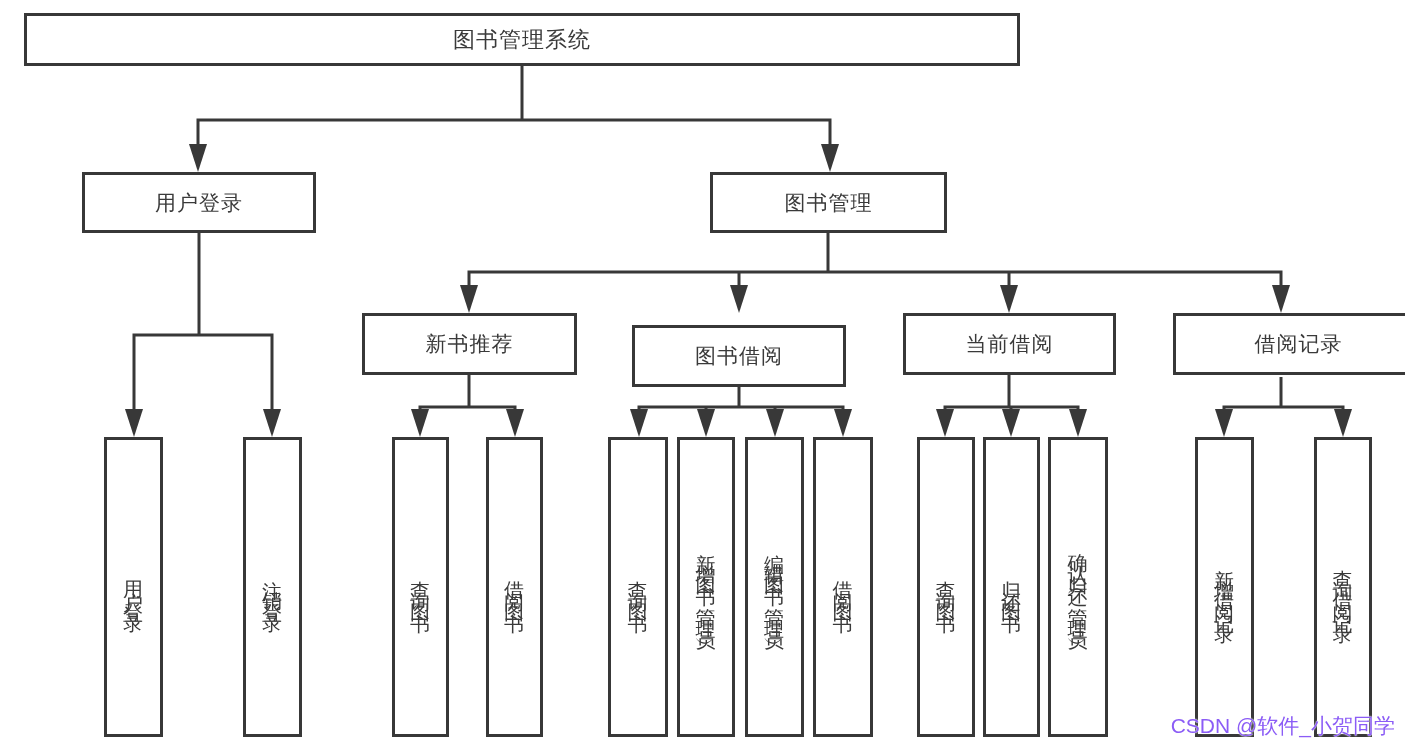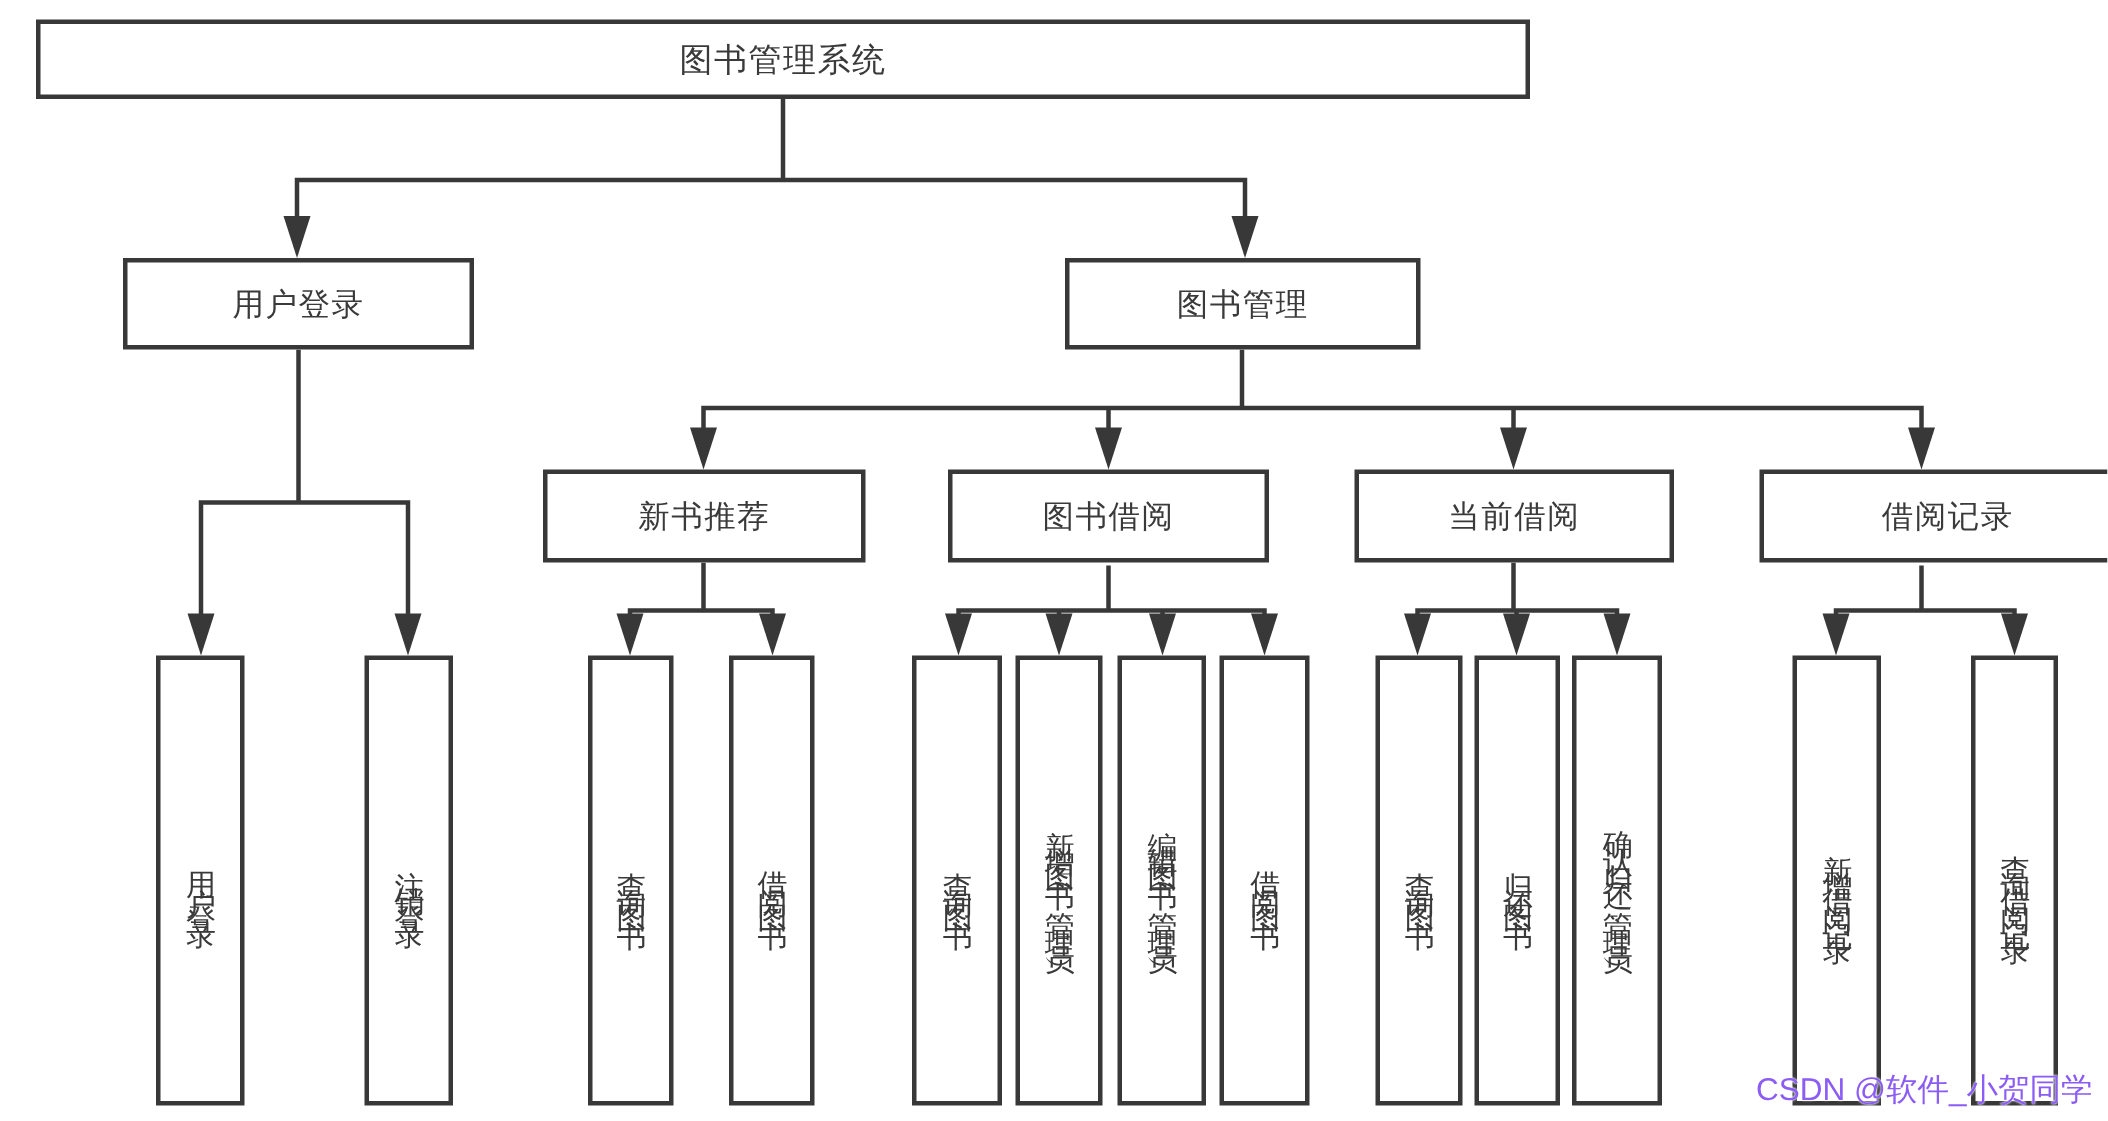--- a/index.html
+++ b/index.html
@@ -102,21 +102,21 @@
   <div class="box hbox" style="left:82px; top:172px; width:234px; height:61px;">
     <span>用户登录</span>
   </div>
   <div class="box hbox" style="left:710px; top:172px; width:237px; height:61px;">
     <span>图书管理</span>
   </div>
 
   <div class="box hbox" style="left:362px; top:313px; width:215px; height:62px;text-align:right;">
     <span>新书推荐</span>
   </div>
-  <div class="box hbox" style="left:632px; top:313px; width:214px; height:62px;">
+  <div class="box hbox" style="left:632px; top:325px; width:214px; height:62px;">
     <span>图书借阅</span>
   </div>
   <div class="box hbox" style="left:903px; top:313px; width:213px; height:62px;">
     <span>当前借阅</span>
   </div>
   <div class="box hbox" style="left:1173px; top:313px; width:251px; height:62px;">
     <span>借阅记录</span>
   </div>
 
   <div class="box vbox" style="left:104px; width:59px;">

